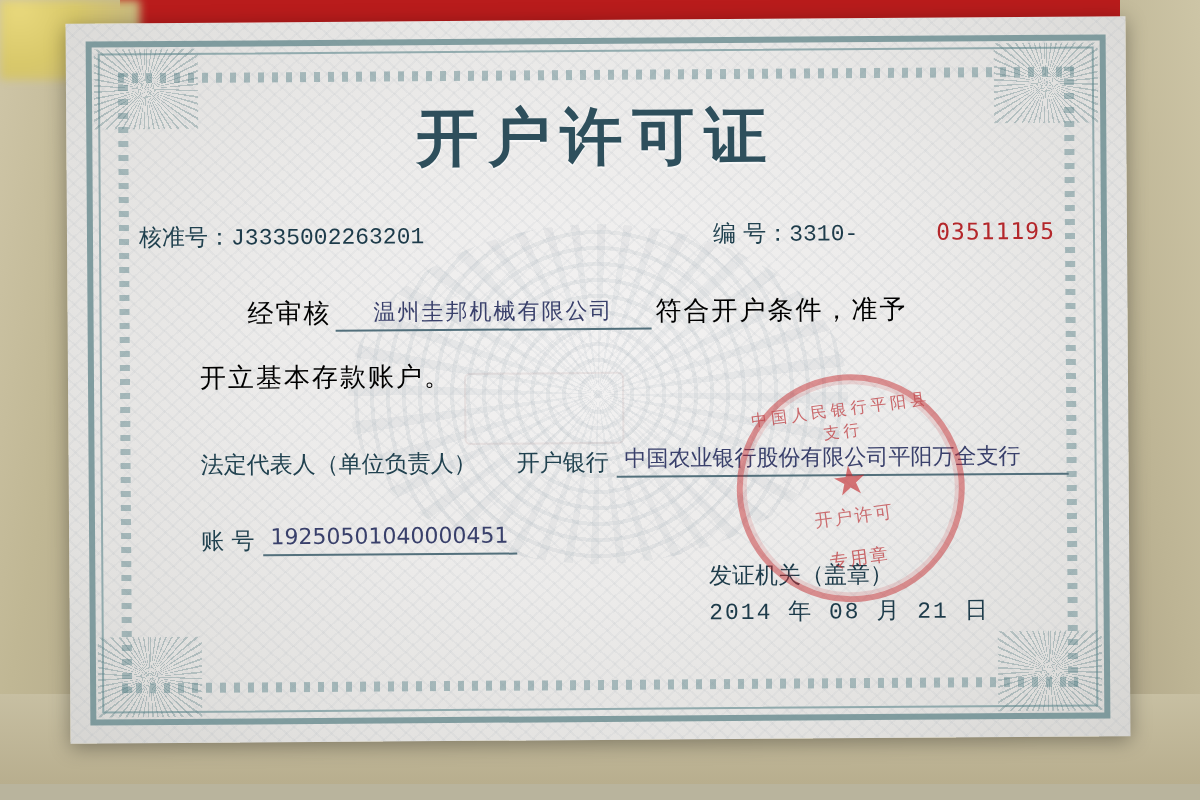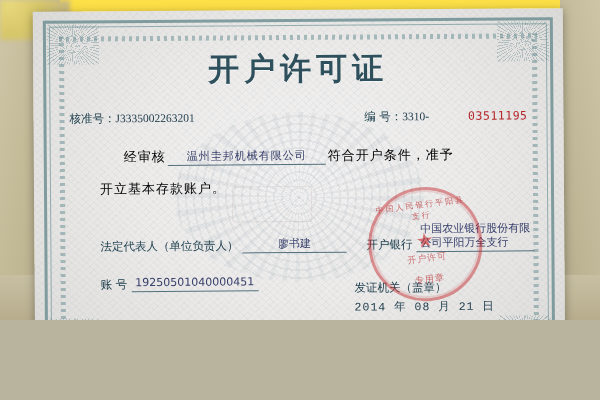--- a/index.html
+++ b/index.html
@@ -9,22 +9,22 @@
   body {
     width: 600px;
     height: 400px;
     overflow: hidden;
     font-family: "DejaVu Sans", sans-serif;
     background: #b9b49d;
   }
   .photo {
     position: relative;
     width: 600px;
-    height: 320px;
-    background: #fde047;
+    height: 392px;
+    background: #b91c1c;
     overflow: hidden;
   }
   
   .bg-left {
     position: absolute;
     left: 0; top: 0;
     width: 60px; height: 400px;
     background: linear-gradient(100deg, #cfc6a8 0%, #c0b794 50%, #b3a98a 100%);
   }
   .bg-topleft {
@@ -151,21 +151,21 @@
   }
   .lbl { white-space: nowrap; color: #20414f; }
   .num-red {
     color: #b4272b;
     font-family: "DejaVu Sans Mono", monospace;
     letter-spacing: 0.5px;
     margin-left: 39px;
   }
   .num-dark {
     color: #1d3b4a;
-    font-family: Liberation Serif, serif;
+    font-family: Liberation Mono, monospace;
   }
 
   .body-line {
     margin-top: 22px;
     padding-left: 60px;
     font-size: 13px;
     letter-spacing: 1px;
     display: flex;
     align-items: flex-end;
     gap: 2px;
@@ -324,21 +324,20 @@
       <div class="body-line">
         <span>经审核</span>
         <span class="underline-slot" style="min-width:150px">温州圭邦机械有限公司</span>
         <span>符合开户条件，准予</span>
       </div>
 
       <div class="sub-line">开立基本存款账户。</div>
 
       <div class="field-row">
         <span class="lbl">法定代表人（单位负责人）</span>
-        <span class="underline-slot" style="min-width:96px">廖书建</span>
         <span class="lbl" style="margin-left:16px">开户银行</span>
         <span class="underline-slot grow" style="text-align:left">中国农业银行股份有限公司平阳万全支行</span>
       </div>
 
       <div class="acct-row">
         <span class="lbl">账  号</span>
         <span class="underline-slot grow" style="text-align:right">19250501040000451</span>
       </div>
 
       <div class="issuer">

